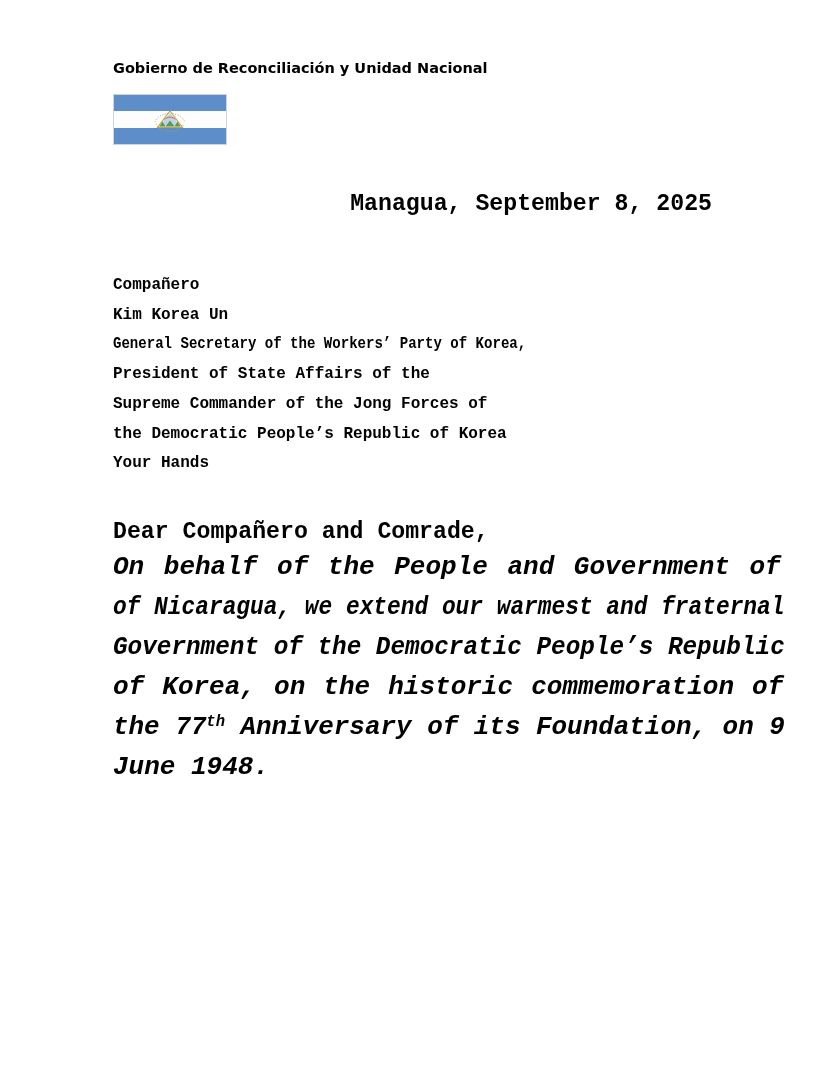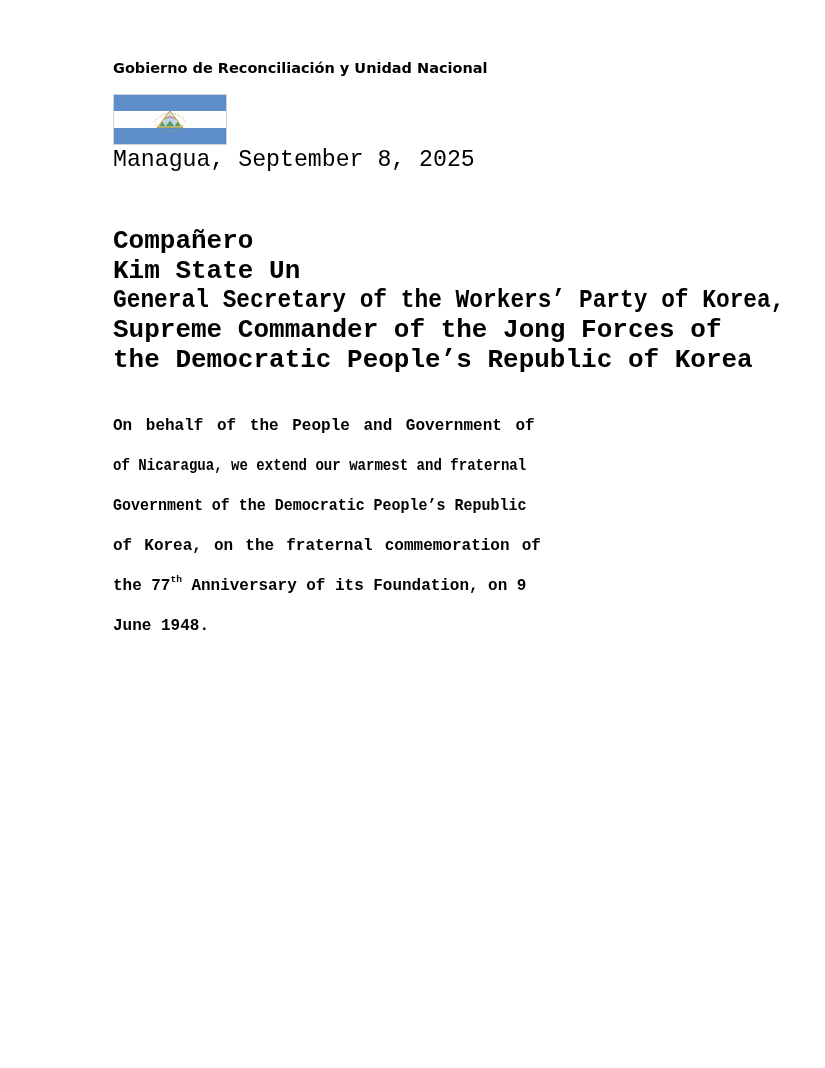--- a/index.html
+++ b/index.html
@@ -37,35 +37,36 @@
     position: absolute; left: 50%; top: 50%;
     transform: translate(-50%, -50%);
   }
   .em-ring { fill: none; stroke: var(--emblem-gold, #c2a24a); stroke-width: 1; stroke-dasharray: 1,1.6; }
   .em-tri { fill: #f8f6ec; stroke: var(--emblem-gold, #c2a24a); stroke-width: 1.1; }
   .em-sky { fill: #bcd4ea; }
   .em-hills { fill: var(--emblem-green, #5a9a52); }
   .em-bow { fill: none; stroke: #cc5544; stroke-width: 0.9; }
 
   .dateline {
-    font-size: 23.2px; font-weight: normal; line-height: 30px;
+    margin-top: 44px;
+    font-size: 23.2px; font-weight: bold; line-height: 30px;
     white-space: pre;
+    text-align: right;
   }
   .recipient {
     margin-top: 52px;
-    font-size: 26px; font-weight: bold; line-height: 29.7px;
+    font-size: 16px; font-weight: bold; line-height: 29.7px;
   }
   .salutation {
     margin-top: 38px;
     font-size: 23.2px; font-weight: bold; line-height: 30px;
     white-space: pre;
   }
   .body-block {
-    margin-top: 30px;
-    font-size: 16px; font-weight: bold; line-height: 40px;
+    font-size: 26px; font-weight: bold; line-height: 40px; font-style: italic;
   }
   .line { width: 100%; overflow: visible; }
   .line .inner {
     display: inline-block;
     white-space: pre;
     transform-origin: left center;
   }
   sup {
     font-size: 0.6em;
     vertical-align: 8px;
@@ -92,29 +93,32 @@
       <path class="em-sky" d="M22,6.2 L32.6,19.6 L11.4,19.6 Z"></path>
       <path class="em-bow" d="M16.5,12.5 A 6.5 5 0 0 1 27.5,12.5"></path>
       <path class="em-hills" d="M11.4,19.6 L14.5,14.8 L17.5,19.6 L22,13.5 L26.5,19.6 L29.5,14.8 L32.6,19.6 Z"></path>
     </svg>
   </div>
 
   <div class="dateline">Managua, September 8, 2025</div>
 
   <div class="recipient">
     <div class="line"><span class="inner">Compañero</span></div>
-    <div class="line"><span class="inner">Kim State Un</span></div>
+    <div class="line"><span class="inner">Kim Korea Un</span></div>
     <div class="line"><span class="inner" style="transform: scaleX(0.878299);">General Secretary of the Workers’ Party of Korea,</span></div>
+    <div class="line"><span class="inner">President of State Affairs of the</span></div>
     <div class="line"><span class="inner">Supreme Commander of the Jong Forces of</span></div>
     <div class="line"><span class="inner">the Democratic People’s Republic of Korea</span></div>
+    <div class="line"><span class="inner">Your Hands</span></div>
   </div>
 
+  <div class="salutation">Dear Compañero and Comrade,</div>
 
   <div class="body-block">
     <div class="line"><span class="inner" style="word-spacing: 4px;">On behalf of the People and Government of</span></div>
     <div class="line"><span class="inner" style="transform: scaleX(0.878299);">of Nicaragua, we extend our warmest and fraternal</span></div>
     <div class="line"><span class="inner" style="transform: scaleX(0.935937);">Government of the Democratic People’s Republic</span></div>
-    <div class="line"><span class="inner" style="word-spacing: 2.5px;">of Korea, on the fraternal commemoration of</span></div>
+    <div class="line"><span class="inner" style="word-spacing: 2.5px;">of Korea, on the historic commemoration of</span></div>
     <div class="line"><span class="inner" style="transform: scaleX(0.996672);"><span>the 77</span><sup>th</sup><span> Anniversary of its Foundation, on 9</span></span></div>
     <div class="line"><span class="inner">June 1948.</span></div>
   </div>
 
 </div>
 
 </body></html>

